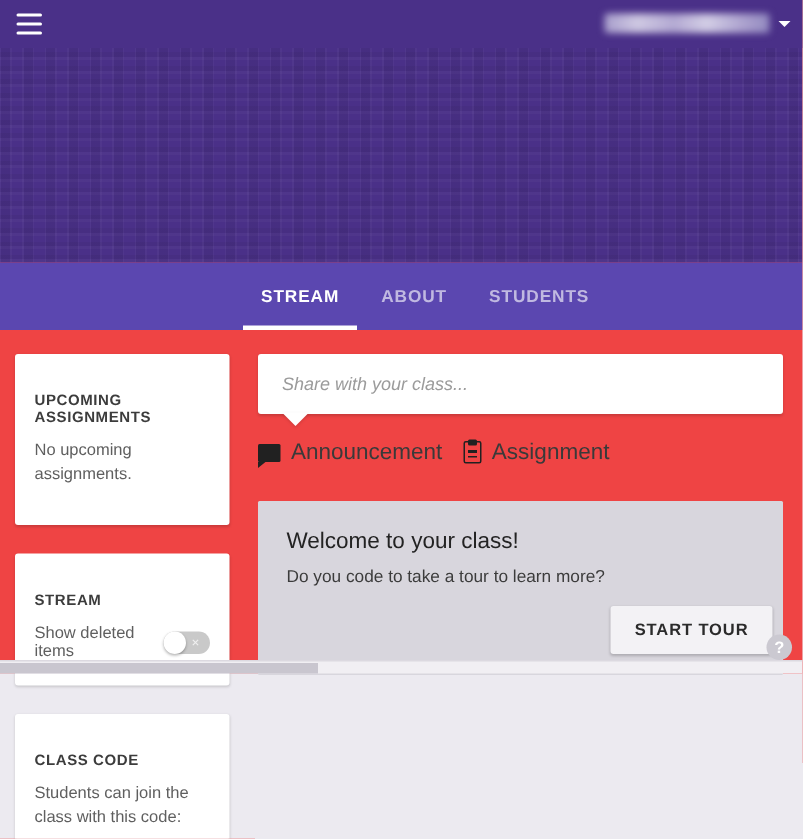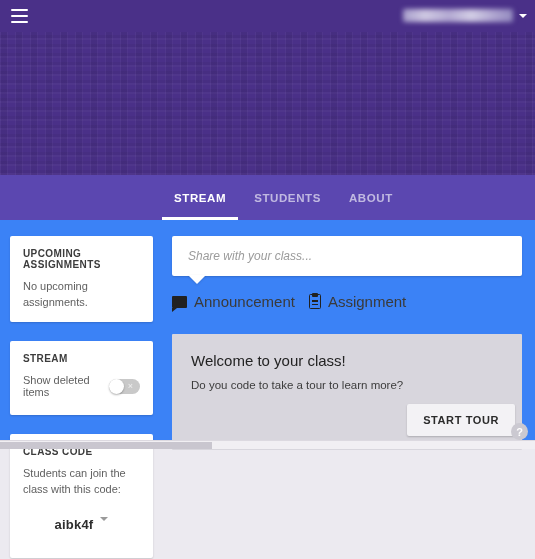--- a/index.html
+++ b/index.html
@@ -2,21 +2,21 @@
 <html><head>
 <meta charset="utf-8">
 <style>
   * { box-sizing: border-box; margin: 0; padding: 0; }
   html, body {
     width: 535px; height: 559px;
     font-family: "Liberation Sans", sans-serif;
     background: #eceaf0;
     overflow: hidden;
   }
-  #app { position: relative; width: 535px; height: 449px; background: #3b82f6; }
+  #app { position: relative; width: 535px; height: 449px; background: #ef4444; }
 
   
   .topbar {
     position: absolute; top: 0; left: 0; width: 535px; height: 32px;
     background: #4a3088; z-index: 6;
   }
   .hamburger {
     position: absolute; left: 11px; top: 9px; width: 17px; height: 14px;
     display: flex; flex-direction: column; justify-content: space-between;
     cursor: pointer;
@@ -80,21 +80,21 @@
   }
   .tab.active { color: #ffffff; }
   .tab.active::after {
     content: ""; position: absolute; left: 2px; right: 2px; bottom: 0; height: 3px; background: #ffffff;
   }
 
   
   .sidecol { position: absolute; left: 10px; top: 236px; width: 143px; z-index: 3; }
   .card {
     background: #ffffff; border-radius: 2px; box-shadow: 0 1px 2px rgba(0,0,0,0.16);
-    padding: 12px 13px; margin-bottom: 19px;
+    padding: 26px 13px; margin-bottom: 19px;
   }
   .card-title {
     font-size: 10px; font-weight: bold; color: #3c3c3c; letter-spacing: .4px; margin-bottom: 8px;
   }
   .card-text { font-size: 11px; color: #5f5f5f; line-height: 16px; }
   .stream-card { padding-bottom: 17px; }
   .toggle-row { display: flex; align-items: center; justify-content: space-between; margin-top: 10px; }
   .toggle-label { font-size: 11px; color: #5f5f5f; }
   .toggle {
     position: relative; width: 34px; height: 15px; border-radius: 8px; background: #c9c9c9;
@@ -207,22 +207,22 @@
     </div>
     <div class="account">
       <div class="account-email"></div>
       <div class="caret-down"></div>
     </div>
   </div>
 
   <div class="navbar">
     <div class="tabs">
       <div class="tab active">STREAM</div>
+      <div class="tab">ABOUT</div>
       <div class="tab">STUDENTS</div>
-      <div class="tab">ABOUT</div>
     </div>
   </div>
 
   <div class="sidecol">
 
     <div class="card">
       <div class="card-title">UPCOMING ASSIGNMENTS</div>
       <div class="card-text">No upcoming assignments.</div>
     </div>
 

